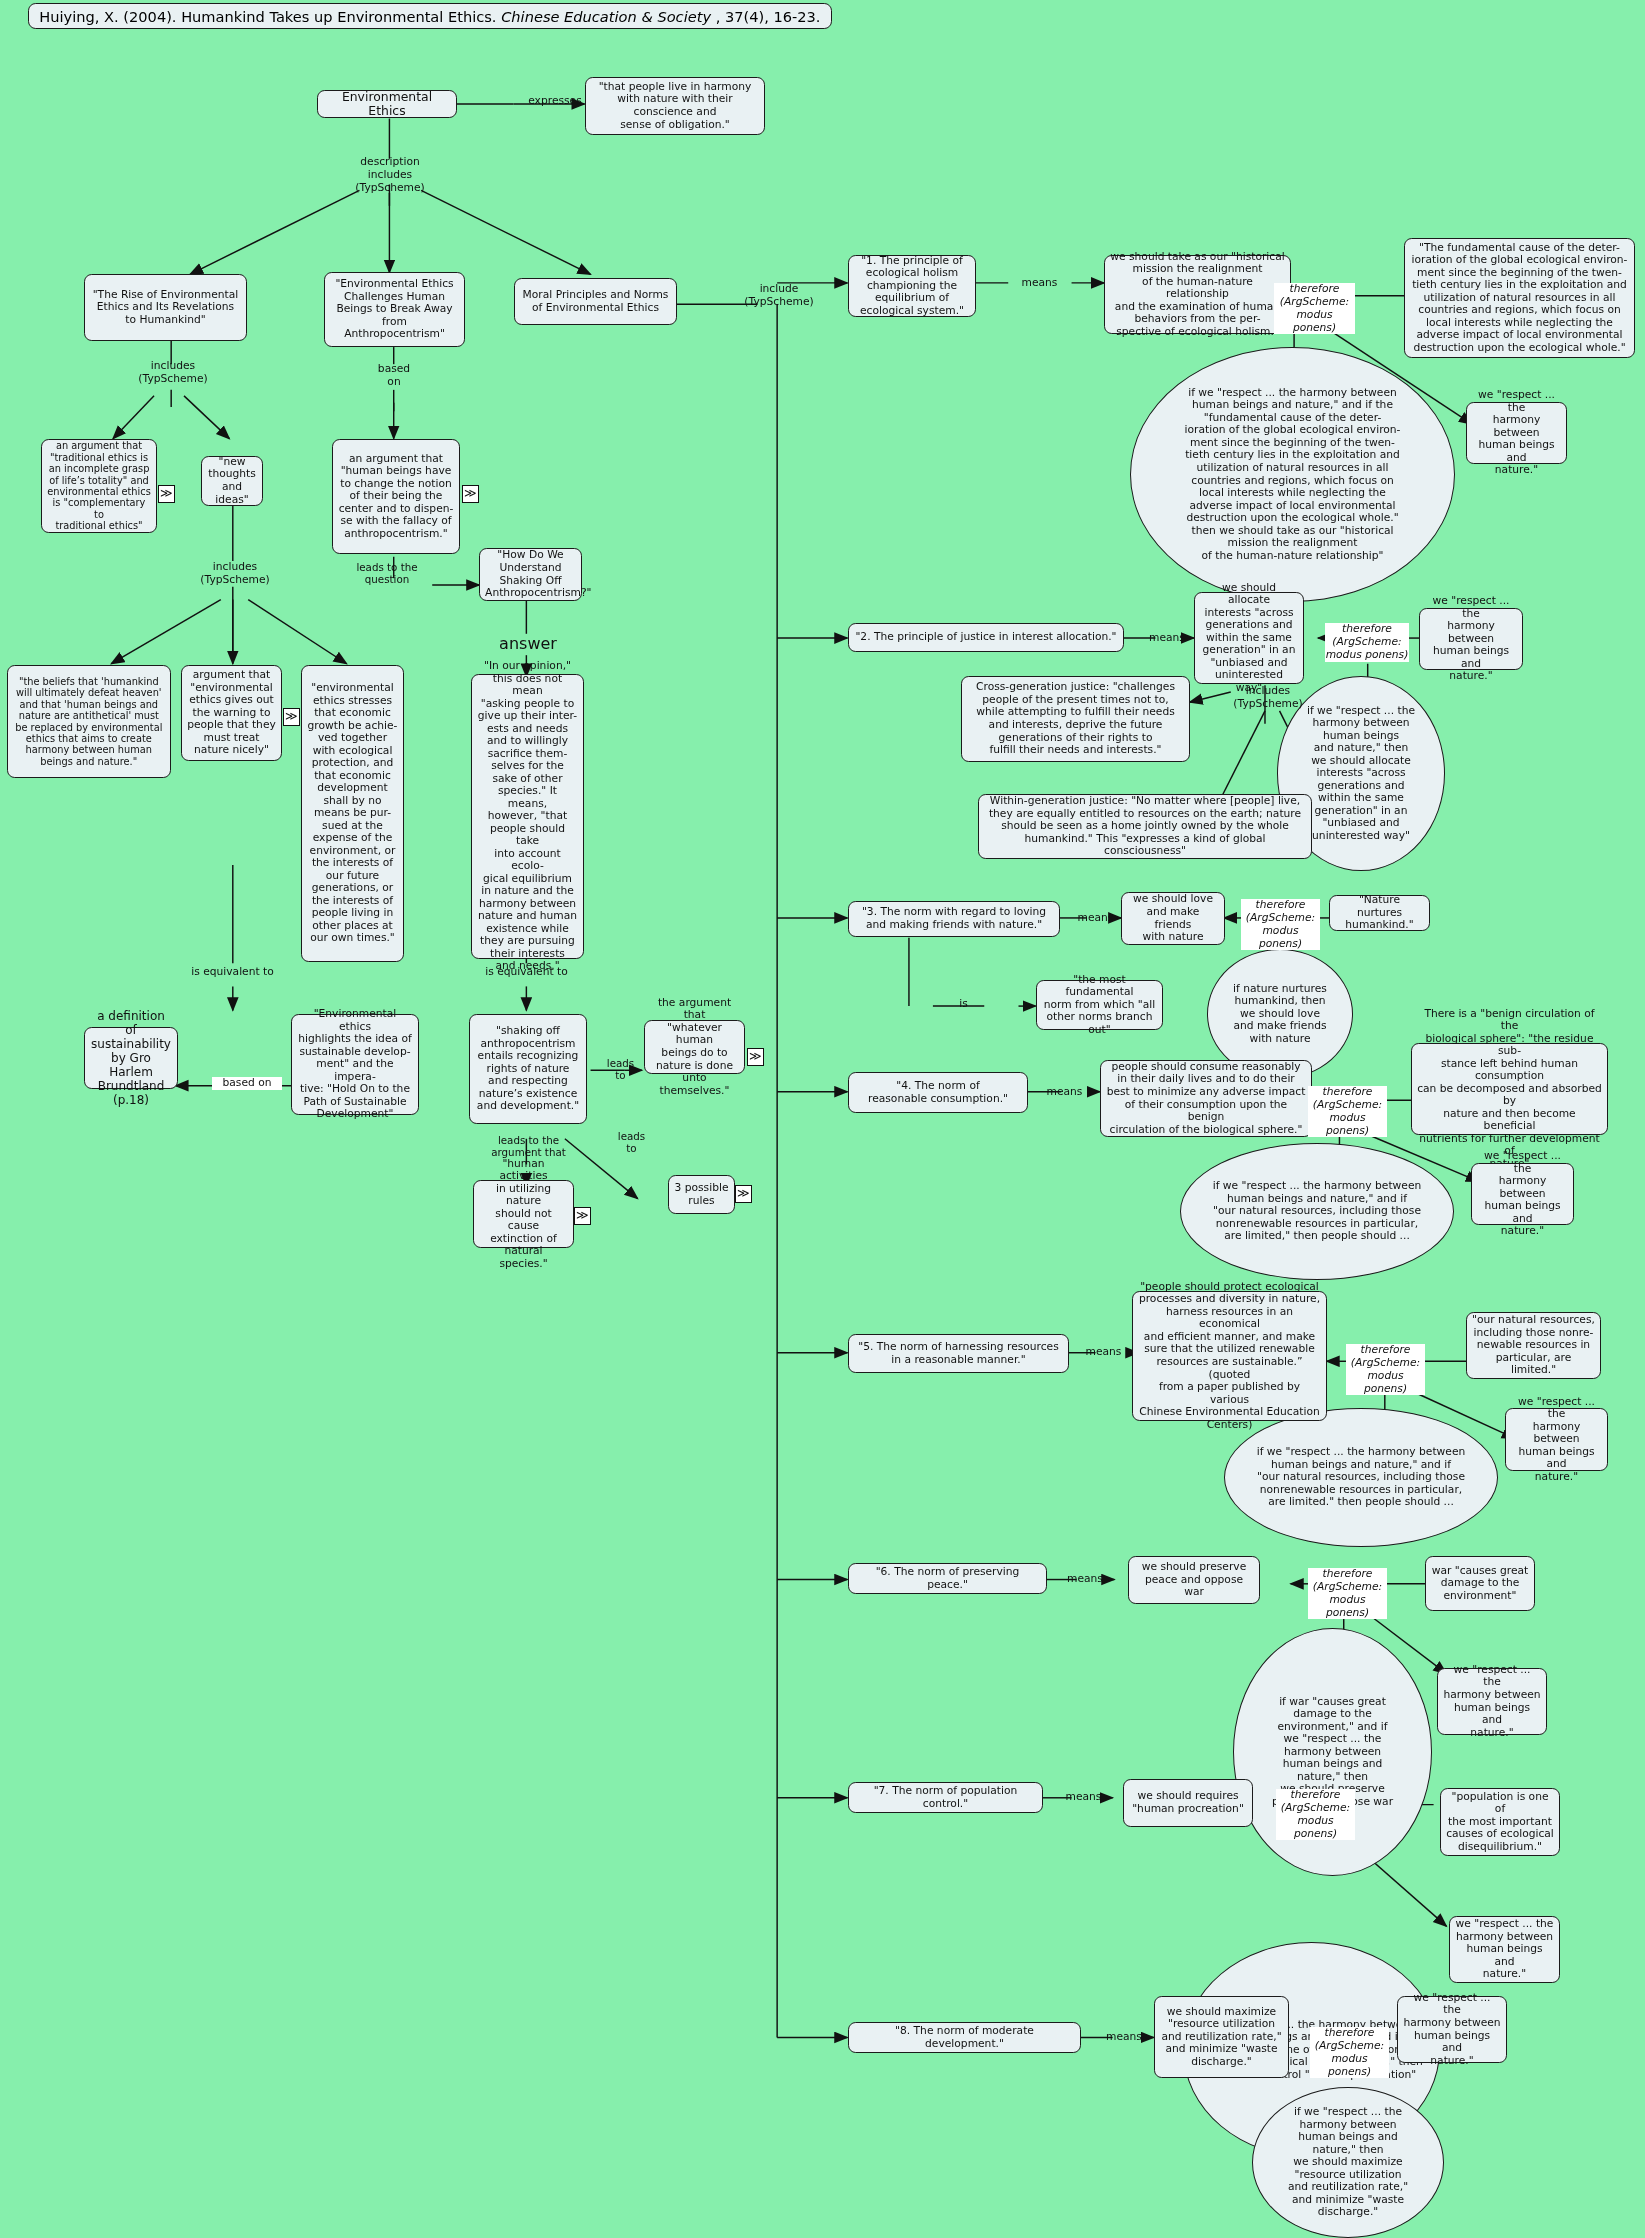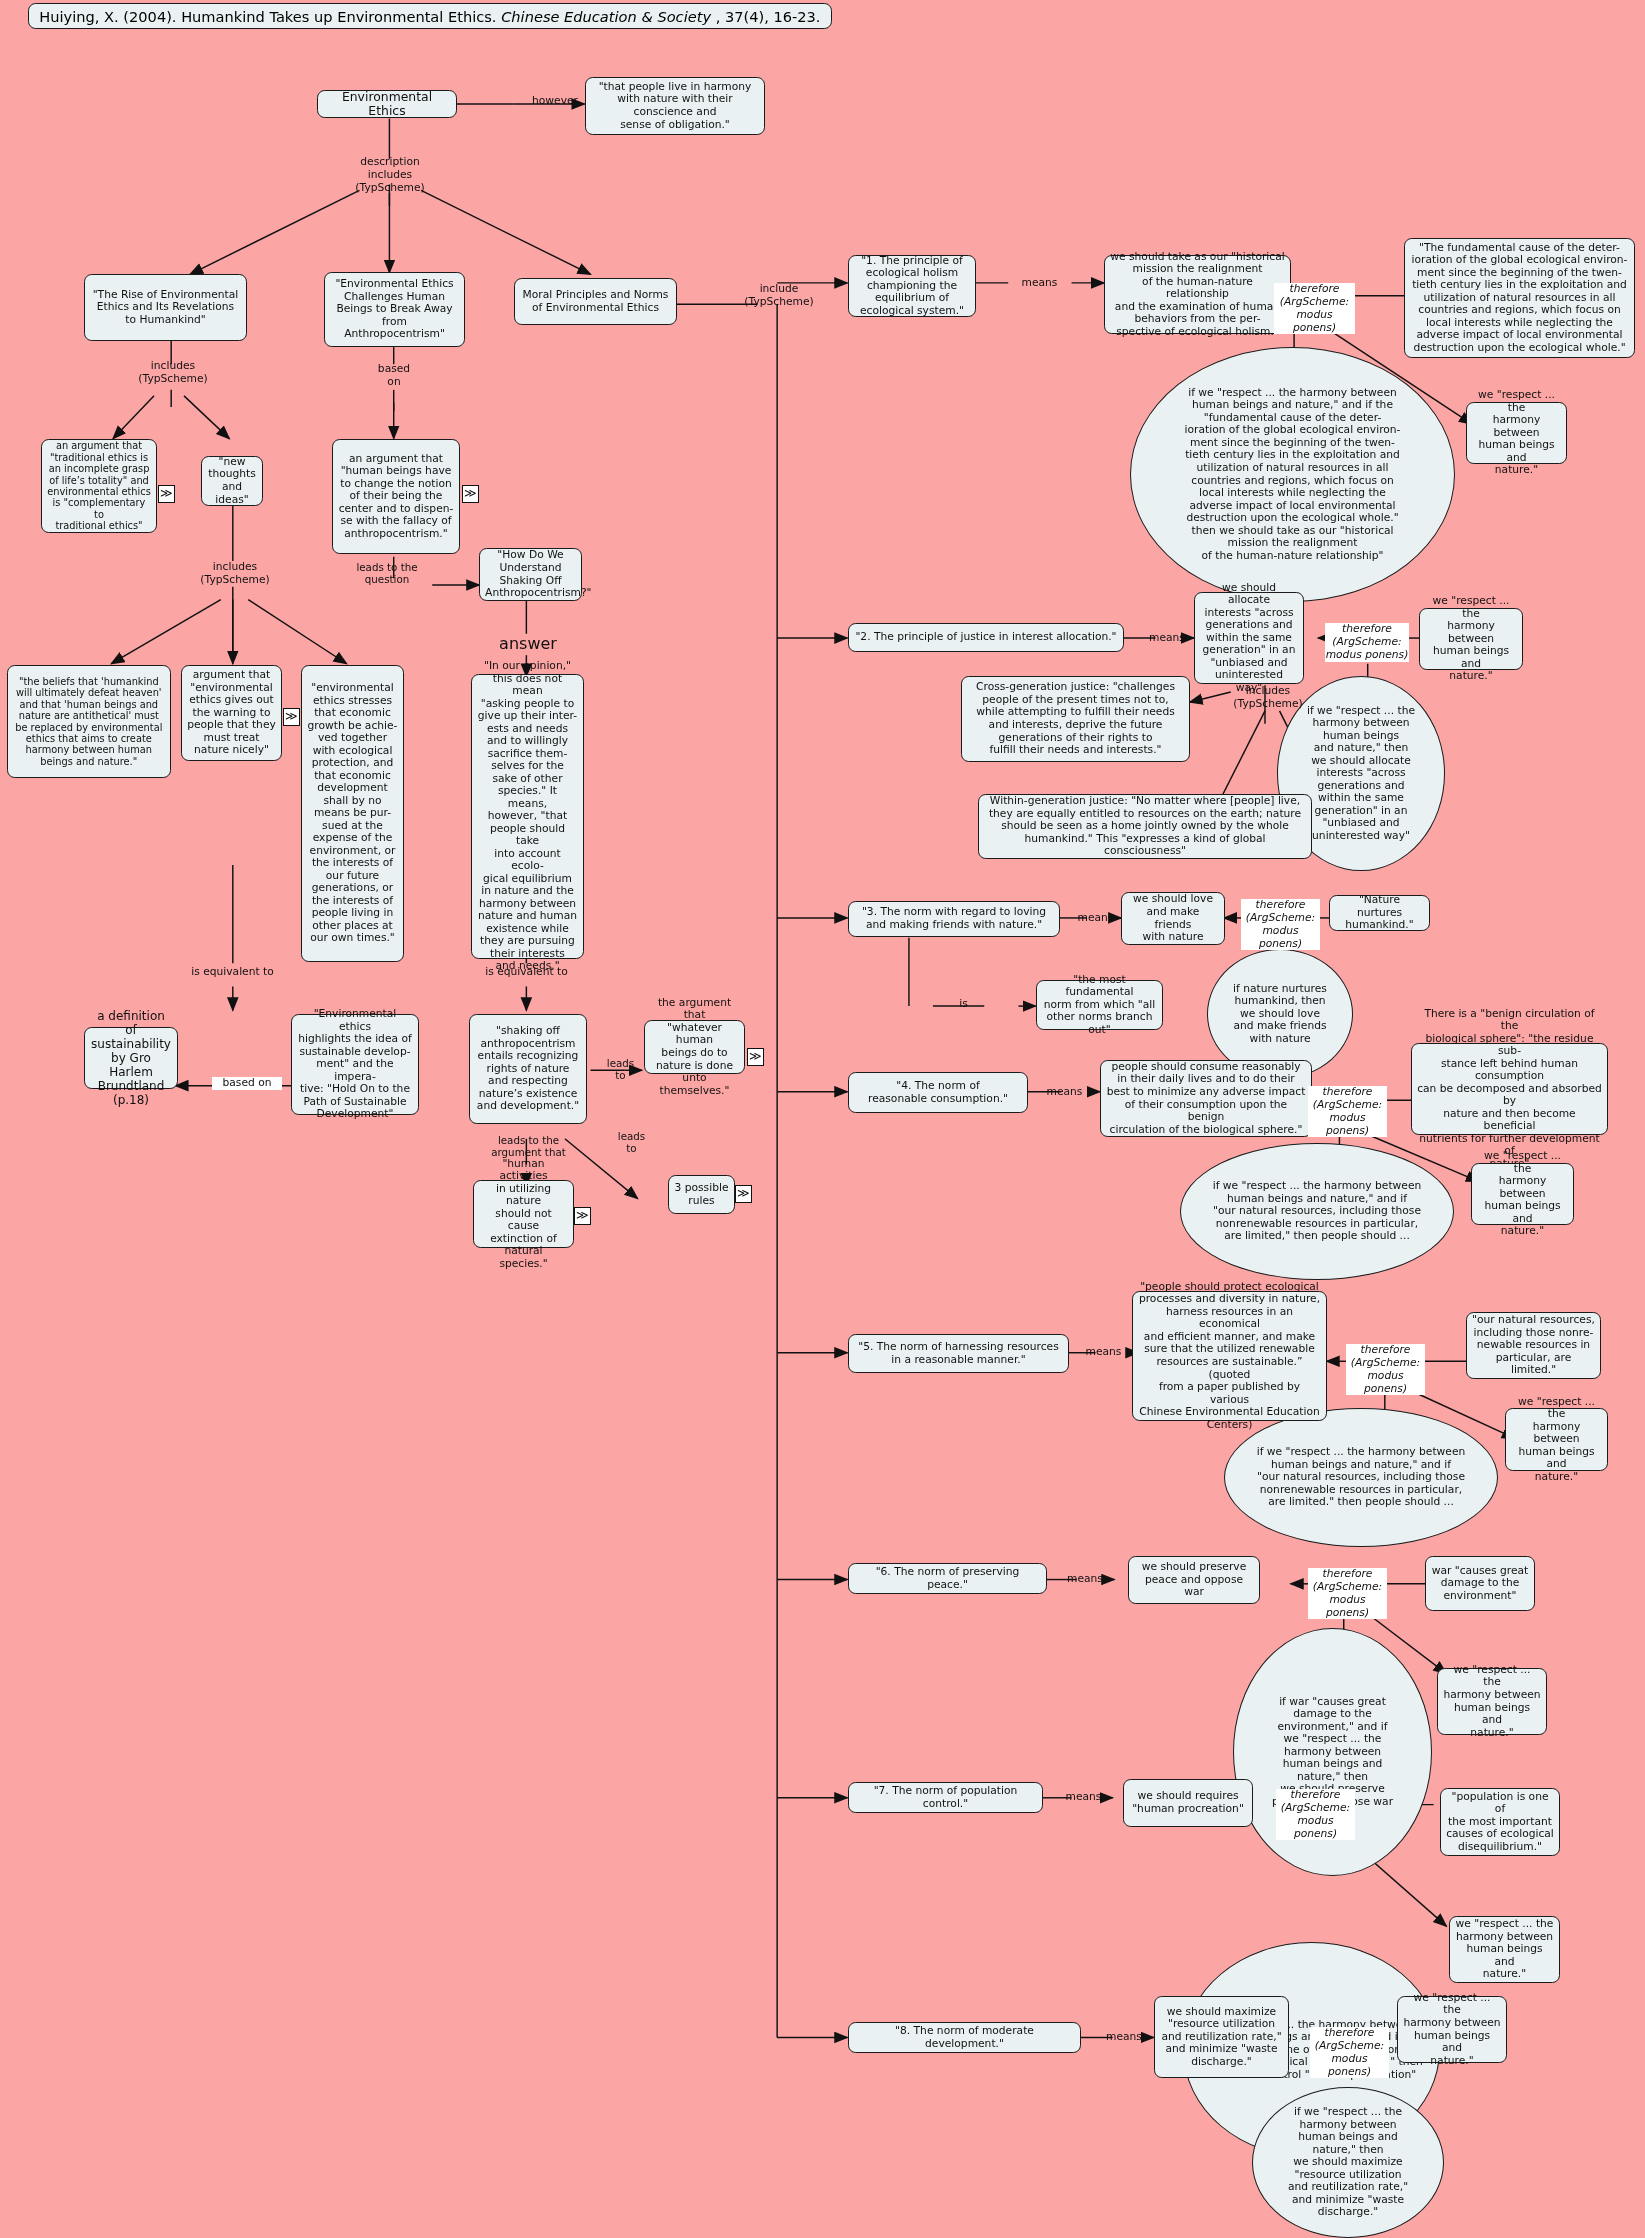--- a/index.html
+++ b/index.html
@@ -1,17 +1,17 @@
 <!DOCTYPE html>
 <html style="font-size:13.7px"><head>
 <meta charset="utf-8">
 <style>
   html,body{margin:0;padding:0;background:#ffffff;}
   body{font-family:"DejaVu Sans","Liberation Sans",sans-serif;color:#000;}
-  #canvas{position:relative;width:1645px;height:2239px;overflow:hidden;background:#fca5a5;}
+  #canvas{position:relative;width:1645px;height:2239px;overflow:hidden;background:#86efac;}
   .node{position:absolute;box-sizing:border-box;background:#e9f1f3;border:1.4px solid #1b1b1b;
         border-radius:7.7px;display:flex;align-items:center;justify-content:center;text-align:center;
         padding:4.3px 5.1px;line-height:1.17;color:#111;z-index:3;}
   .node span{display:block;width:100%;white-space:pre-line;}
   .ellipse{position:absolute;box-sizing:border-box;background:#e9f1f3;border:1.4px solid #1b1b1b;
         border-radius:50%;display:flex;align-items:center;justify-content:center;text-align:center;
         padding:10.3px 13.7px;line-height:1.17;color:#111;z-index:2;}
   .ellipse span{display:block;width:100%;white-space:pre-line;}
   .cite{position:absolute;background:#e9f1f3;border:1.4px solid #1b1b1b;border-radius:7.7px;
         padding:3.4px 10.3px;font-size:14.6px;white-space:nowrap;z-index:5;}
@@ -157,21 +157,21 @@
     </g>
   </svg>
 
   <div class="cite" style="left:28px;top:3.4px;">
     <span>Huiying, X. (2004). Humankind Takes up Environmental Ethics. </span><i>Chinese Education &amp; Society</i><span> , 37(4), 16-23.</span>
   </div>
 
   <div class="node" style="left:317px;top:90px;width:140px;height:28px;font-size:12.4px;">
       <span>Environmental Ethics</span>
     </div>
-  <div class="lbl" style="left:524px;top:95px;width:62px;font-size:10.7px;"><span>however</span></div>
+  <div class="lbl" style="left:524px;top:95px;width:62px;font-size:10.7px;"><span>expresses</span></div>
   <div class="node" style="left:585px;top:77px;width:180px;height:58px;font-size:10.7px;">
       <span>"that people live in harmony
 with nature with their
 conscience and
 sense of obligation."</span>
     </div>
 
   <div class="lbl" style="left:342px;top:156px;width:96px;font-size:10.7px;"><span>description
 includes
 (TypScheme)</span></div>

